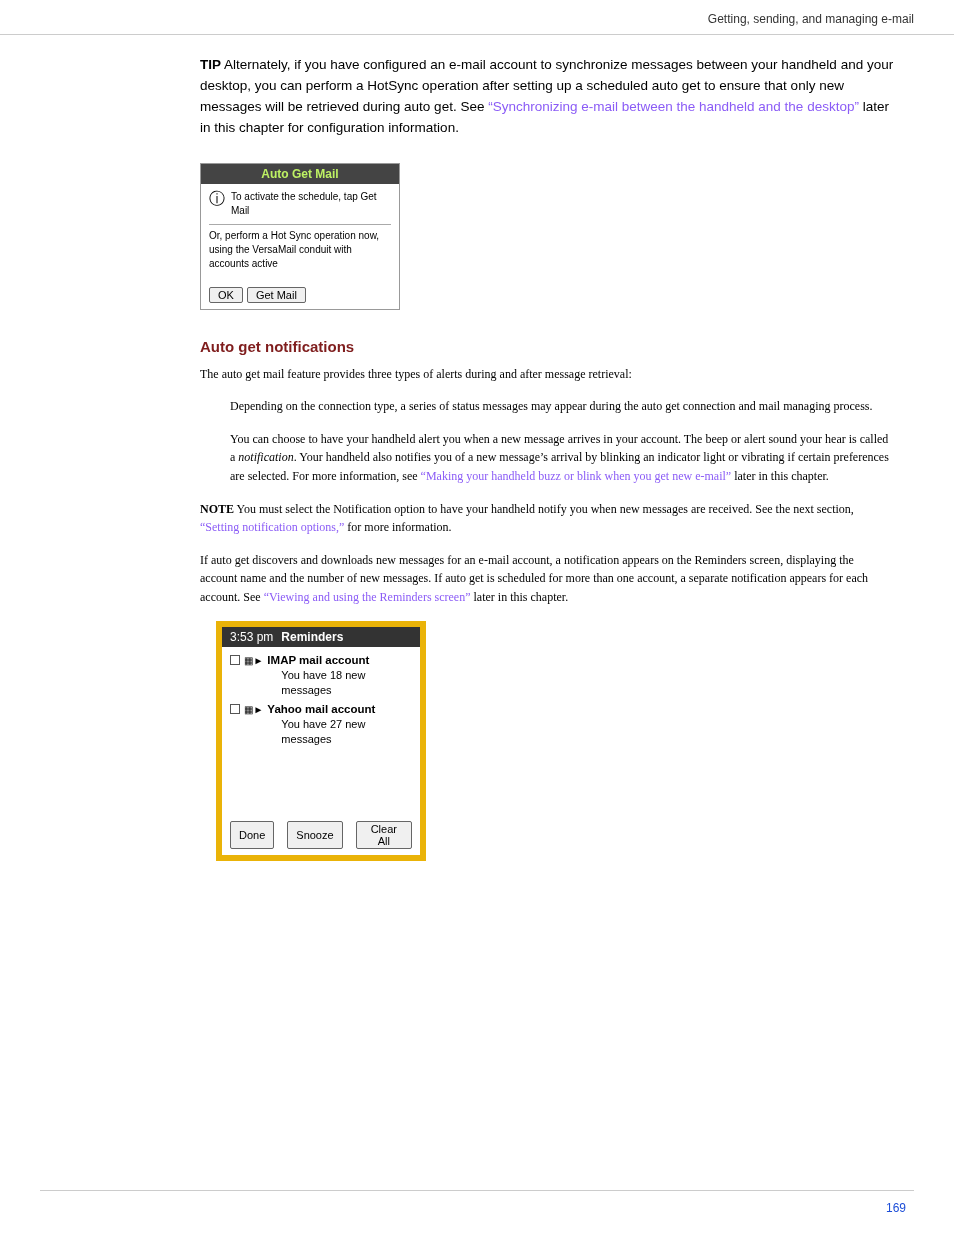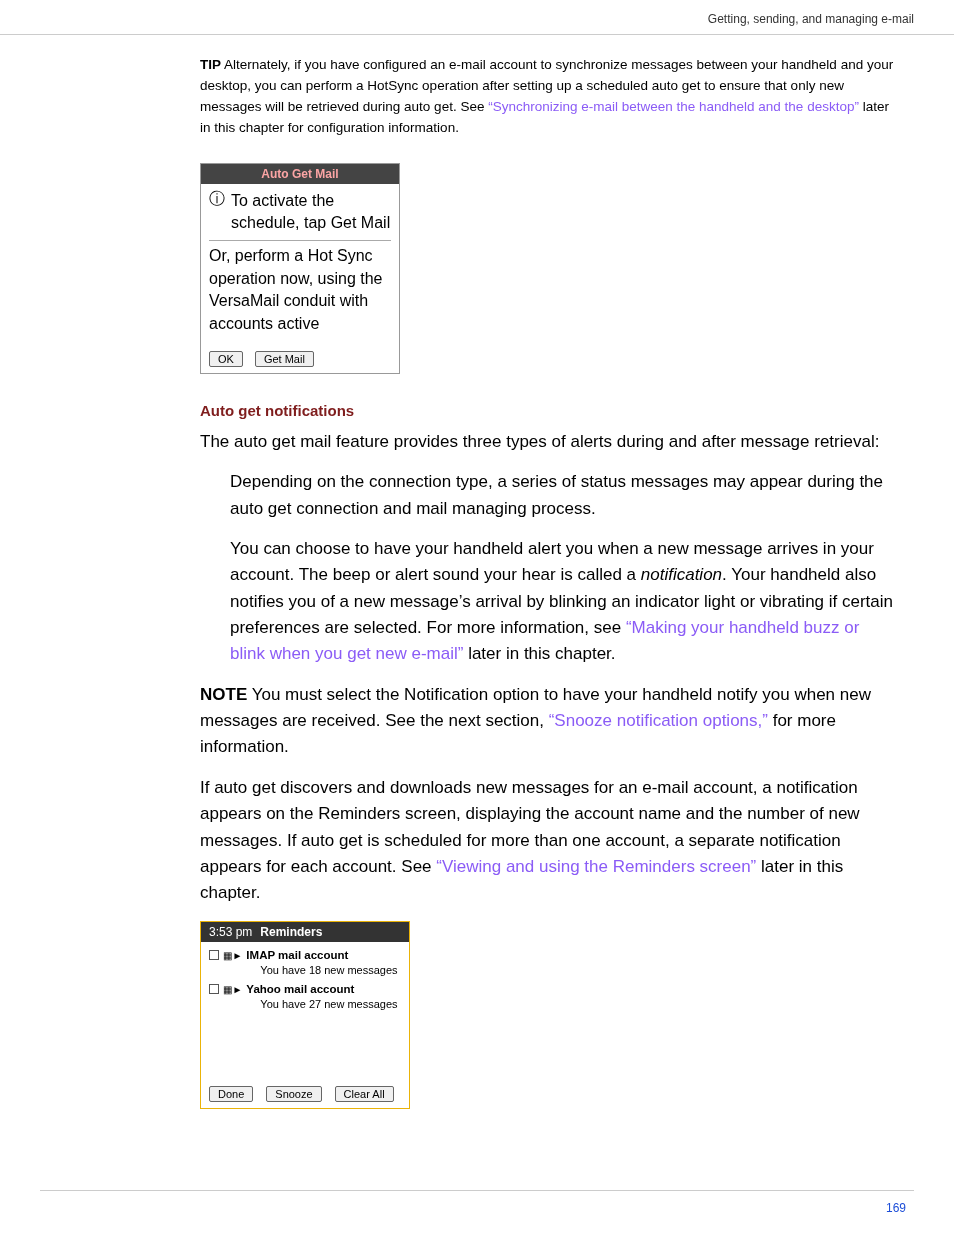--- a/index.html
+++ b/index.html
@@ -57,21 +57,21 @@
     .dialog-box {
       border: 1px solid #999;
       width: 200px;
       margin: 0 0 28px 0;
       font-size: 11.5px;
       background: #fff;
     }
 
     .dialog-title-bar {
       background: #444;
-      color: #fca5a5;
+      color: #bef264;
       text-align: center;
       font-weight: bold;
       font-size: 12px;
       padding: 3px 6px;
     }
 
     .dialog-body {
       padding: 6px 8px;
     }
 
@@ -82,33 +82,33 @@
     }
 
     .dialog-icon {
       margin-right: 6px;
       font-size: 16px;
       line-height: 1;
       margin-top: 1px;
     }
 
     .dialog-text {
-      font-size: 16px;
+      font-size: 10px;
       line-height: 1.4;
     }
 
     .dialog-divider {
       border: none;
       border-top: 1px solid #aaa;
       margin: 4px 0;
     }
 
     .dialog-buttons {
       display: flex;
-      gap: 12px;
+      gap: 4px;
       padding: 4px 8px 6px 8px;
     }
 
     .dialog-btn {
       border: 1px solid #666;
       background: #f0f0f0;
       font-size: 11px;
       padding: 1px 8px;
       cursor: pointer;
       border-radius: 2px;
@@ -116,44 +116,45 @@
 
     
     .section-heading {
       color: #7f1d1d;
       font-size: 15px;
       font-weight: bold;
       margin-bottom: 10px;
     }
 
     .body-text {
-      font-size: 17px;
+      font-size: 12px;
       line-height: 1.55;
       margin-bottom: 14px;
+      font-family: Liberation Serif, serif;
     }
 
     .indented {
       margin-left: 30px;
       margin-bottom: 14px;
     }
 
     .note-label {
       font-weight: bold;
     }
 
     em {
       font-style: italic;
       margin-top: 24px;
     }
 
     
     .reminders-box {
-      border: 1px solid #eab308;
+      border: 6px solid #eab308;
       width: 210px;
-      margin: 0 0 28px 0;
+      margin: 0 0 28px 16px;
       font-size: 11.5px;
       background: #fff;
     }
 
     .reminders-title-bar {
       background: #333;
       color: #fff;
       font-size: 12px;
       padding: 3px 8px;
       font-weight: bold;
@@ -271,21 +272,21 @@
 
     <div class="body-text">The auto get mail feature provides three types of alerts during and after message retrieval:</div>
 
     <div class="body-text indented">Depending on the connection type, a series of status messages may appear during the auto get connection and mail managing process.</div>
 
     <div class="body-text indented">
       <span>You can choose to have your handheld alert you when a new message arrives in your account. The beep or alert sound your hear is called a </span><em>notification</em><span>. Your handheld also notifies you of a new message’s arrival by blinking an indicator light or vibrating if certain preferences are selected. For more information, see </span><a class="link">“Making your handheld buzz or blink when you get new e-mail”</a><span> later in this chapter.</span>
     </div>
 
     <div class="body-text">
-      <span class="note-label">NOTE</span><span>   You must select the Notification option to have your handheld notify you when new messages are received. See the next section, </span><a class="link">“Snooze notification options,”</a><span> for more information.</span>
+      <span class="note-label">NOTE</span><span>   You must select the Notification option to have your handheld notify you when new messages are received. See the next section, </span><a class="link">“Setting notification options,”</a><span> for more information.</span>
     </div>
 
     <div class="body-text">
       <span>If auto get discovers and downloads new messages for an e-mail account, a notification appears on the Reminders screen, displaying the account name and the number of new messages. If auto get is scheduled for more than one account, a separate notification appears for each account. See </span><a class="link">“Viewing and using the Reminders screen”</a><span> later in this chapter.</span>
     </div>
 
     <div class="reminders-box">
       <div class="reminders-title-bar">
         <span class="reminders-time">3:53 pm</span>
         <span>Reminders</span>

